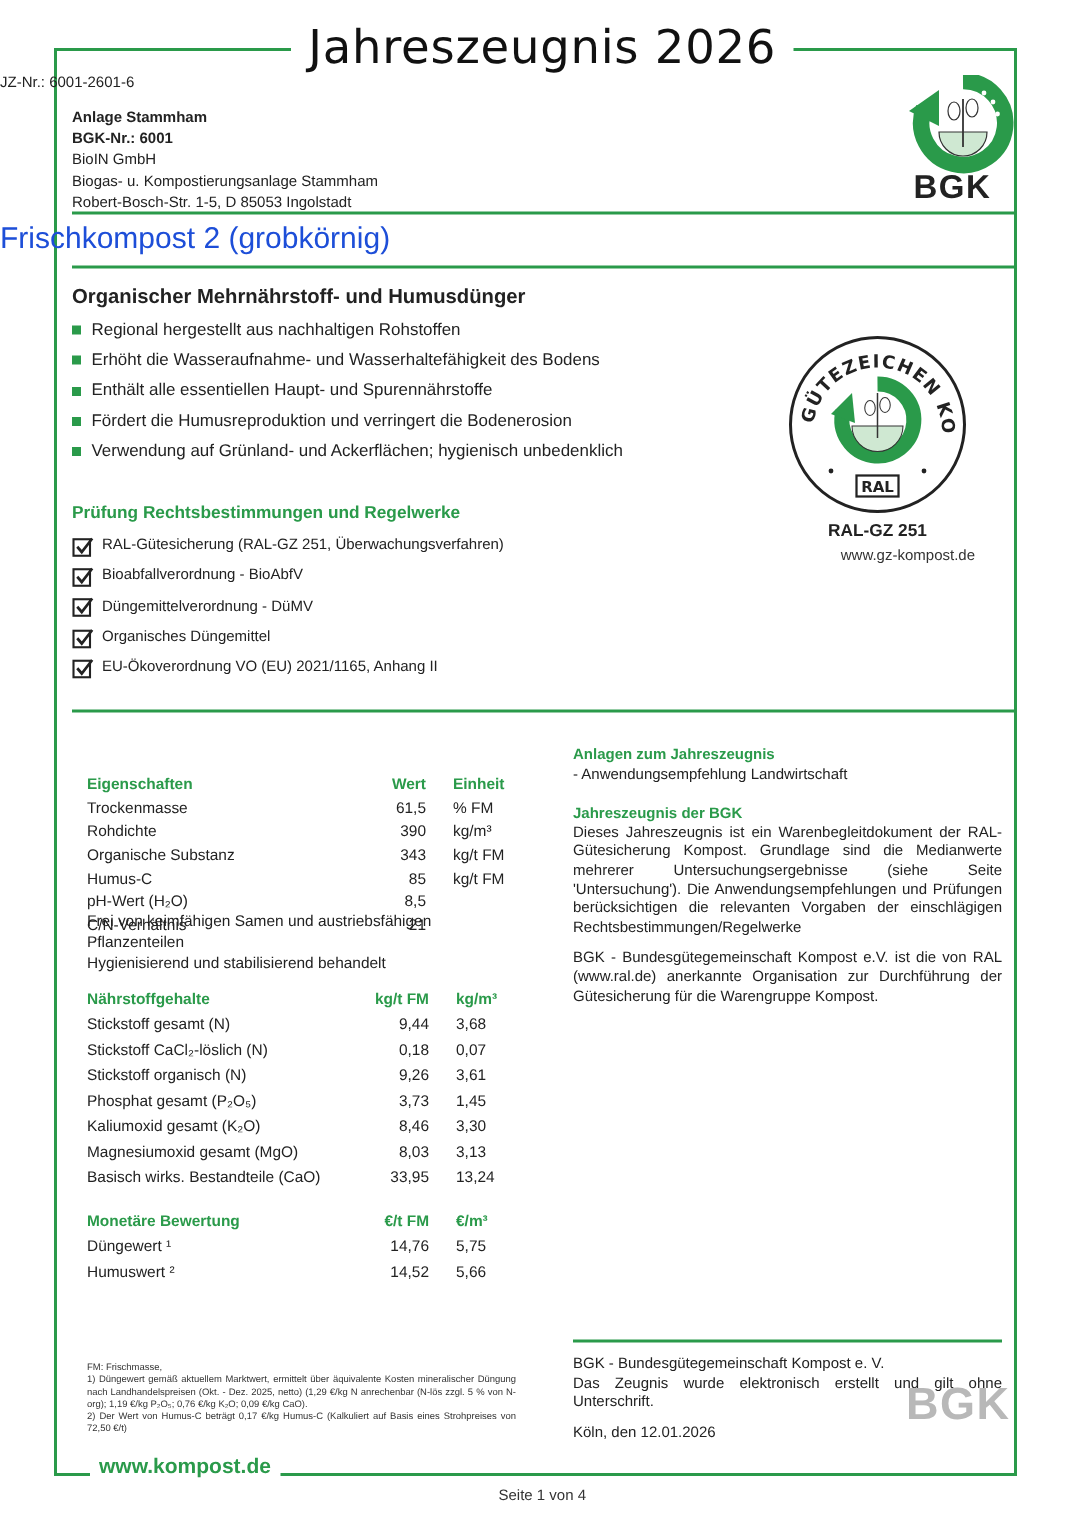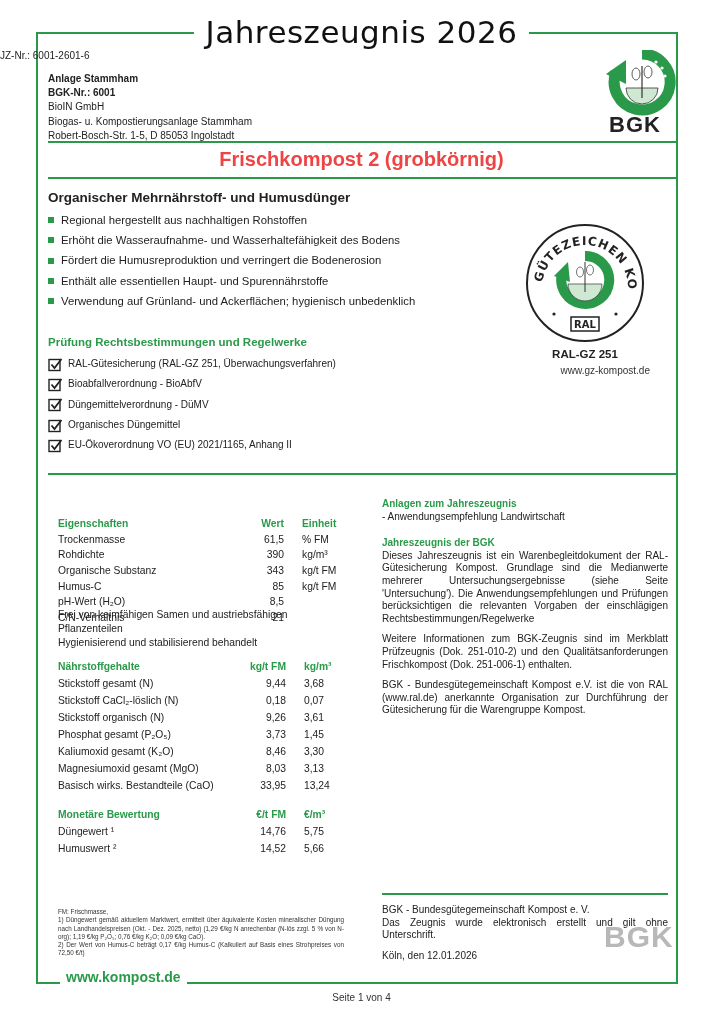--- a/index.html
+++ b/index.html
@@ -9,21 +9,21 @@
            border:2px solid #2a9a4a; box-sizing:border-box; }
   .title-wrap { position:absolute; left:0; right:0; top:14px; text-align:center; }
   .title { display:inline-block; background:#fff; padding:0 12px; font-size:31px;
            letter-spacing:0.5px; line-height:36px; color:#111; font-family:"DejaVu Sans", sans-serif; font-weight:normal; }
   .jz { position:absolute; left:0; right:0; top:50px; text-align:left; font-size:10px; color:#222; }
   .addr { position:absolute; left:48px; top:72px; font-size:10px; line-height:14.2px; color:#222; }
   .addr b { font-weight:bold; }
   .bgk-logo { position:absolute; left:604px; top:50px; width:76px; height:92px; }
   .bgk-text { position:absolute; left:609px; top:112px; font-size:22px; font-weight:bold; color:#222; letter-spacing:1px; }
   .hline { position:absolute; height:2px; background:#2a9a4a; }
-  .product { position:absolute; left:0; right:0; top:148px; text-align:center; font-size:20px; font-weight:bold; color:#ef4444; }
+  .product { position:absolute; left:0; right:0; top:148px; font-size:20px; font-weight:normal; color:#1d4ed8; }
   .h-org { position:absolute; left:48px; top:190px; font-size:13.5px; font-weight:bold; color:#222; }
   .bullets { position:absolute; left:48px; top:210px; margin:0; padding:0; list-style:none; }
   .bullets li { font-size:11.3px; line-height:20.2px; color:#222; display:flex; align-items:center; }
   .sq { display:inline-block; width:6px; height:6px; background:#2a9a4a; margin-right:7px; }
   .h-green { color:#2a9a4a; font-weight:bold; }
   .h-pruef { position:absolute; left:48px; top:336px; font-size:11.5px; }
   .checks { position:absolute; left:48px; top:354px; margin:0; padding:0; list-style:none; }
   .checks li { font-size:10px; line-height:20.3px; display:flex; align-items:center; color:#222; }
   .cb { width:15px; height:15px; margin-right:5px; }
   .gz-logo { position:absolute; left:524px; top:222px; width:122px; height:122px; }
@@ -82,25 +82,25 @@
   <li>
       <span class="sq"></span>
       <span>Regional hergestellt aus nachhaltigen Rohstoffen</span>
     </li>
   <li>
       <span class="sq"></span>
       <span>Erhöht die Wasseraufnahme- und Wasserhaltefähigkeit des Bodens</span>
     </li>
   <li>
       <span class="sq"></span>
+      <span>Enthält alle essentiellen Haupt- und Spurennährstoffe</span>
+    </li>
+  <li>
+      <span class="sq"></span>
       <span>Fördert die Humusreproduktion und verringert die Bodenerosion</span>
-    </li>
-  <li>
-      <span class="sq"></span>
-      <span>Enthält alle essentiellen Haupt- und Spurennährstoffe</span>
     </li>
   <li>
       <span class="sq"></span>
       <span>Verwendung auf Grünland- und Ackerflächen; hygienisch unbedenklich</span>
     </li>
 </ul>
 
 <div class="h-pruef h-green">Prüfung Rechtsbestimmungen und Regelwerke</div>
 <ul class="checks">
   <li>
@@ -303,21 +303,20 @@
         <td>5,66</td>
       </tr>
 </tbody>
   </table>
 
 <div class="rightcol" style="top:498px;">
   <div class="h-green">Anlagen zum Jahreszeugnis</div>
   <p style="margin-bottom:14px;">- Anwendungsempfehlung Landwirtschaft</p>
   <div class="h-green">Jahreszeugnis der BGK</div>
   <p>Dieses Jahreszeugnis ist ein Warenbegleitdokument der RAL-Gütesicherung Kompost. Grundlage sind die Medianwerte mehrerer Untersuchungsergebnisse (siehe Seite 'Untersuchung'). Die Anwendungsempfehlungen und Prüfungen berücksichtigen die relevanten Vorgaben der einschlägigen Rechtsbestimmungen/Regelwerke</p>
-  <p>Weitere Informationen zum BGK-Zeugnis sind im Merkblatt Prüfzeugnis (Dok. 251-010-2) und den Qualitätsanforderungen Frischkompost (Dok. 251-006-1) enthalten.</p>
   <p>BGK - Bundesgütegemeinschaft Kompost e.V. ist die von RAL (www.ral.de) anerkannte Organisation zur Durchführung der Gütesicherung für die Warengruppe Kompost.</p>
 </div>
 
 <div class="hline" style="left:382px; width:286px; top:893px;"></div>
 
 <div class="foot-notes">
   <div>FM: Frischmasse,</div>
   <div>1) Düngewert gemäß aktuellem Marktwert, ermittelt über äquivalente Kosten mineralischer Düngung nach Landhandelspreisen (Okt. - Dez. 2025, netto) (1,29 €/kg N anrechenbar (N-lös zzgl. 5 % von N-org); 1,19 €/kg P₂O₅; 0,76 €/kg K₂O; 0,09 €/kg CaO).</div>
   <div>2) Der Wert von Humus-C beträgt 0,17 €/kg Humus-C (Kalkuliert auf Basis eines Strohpreises von 72,50 €/t)</div>
 </div>

